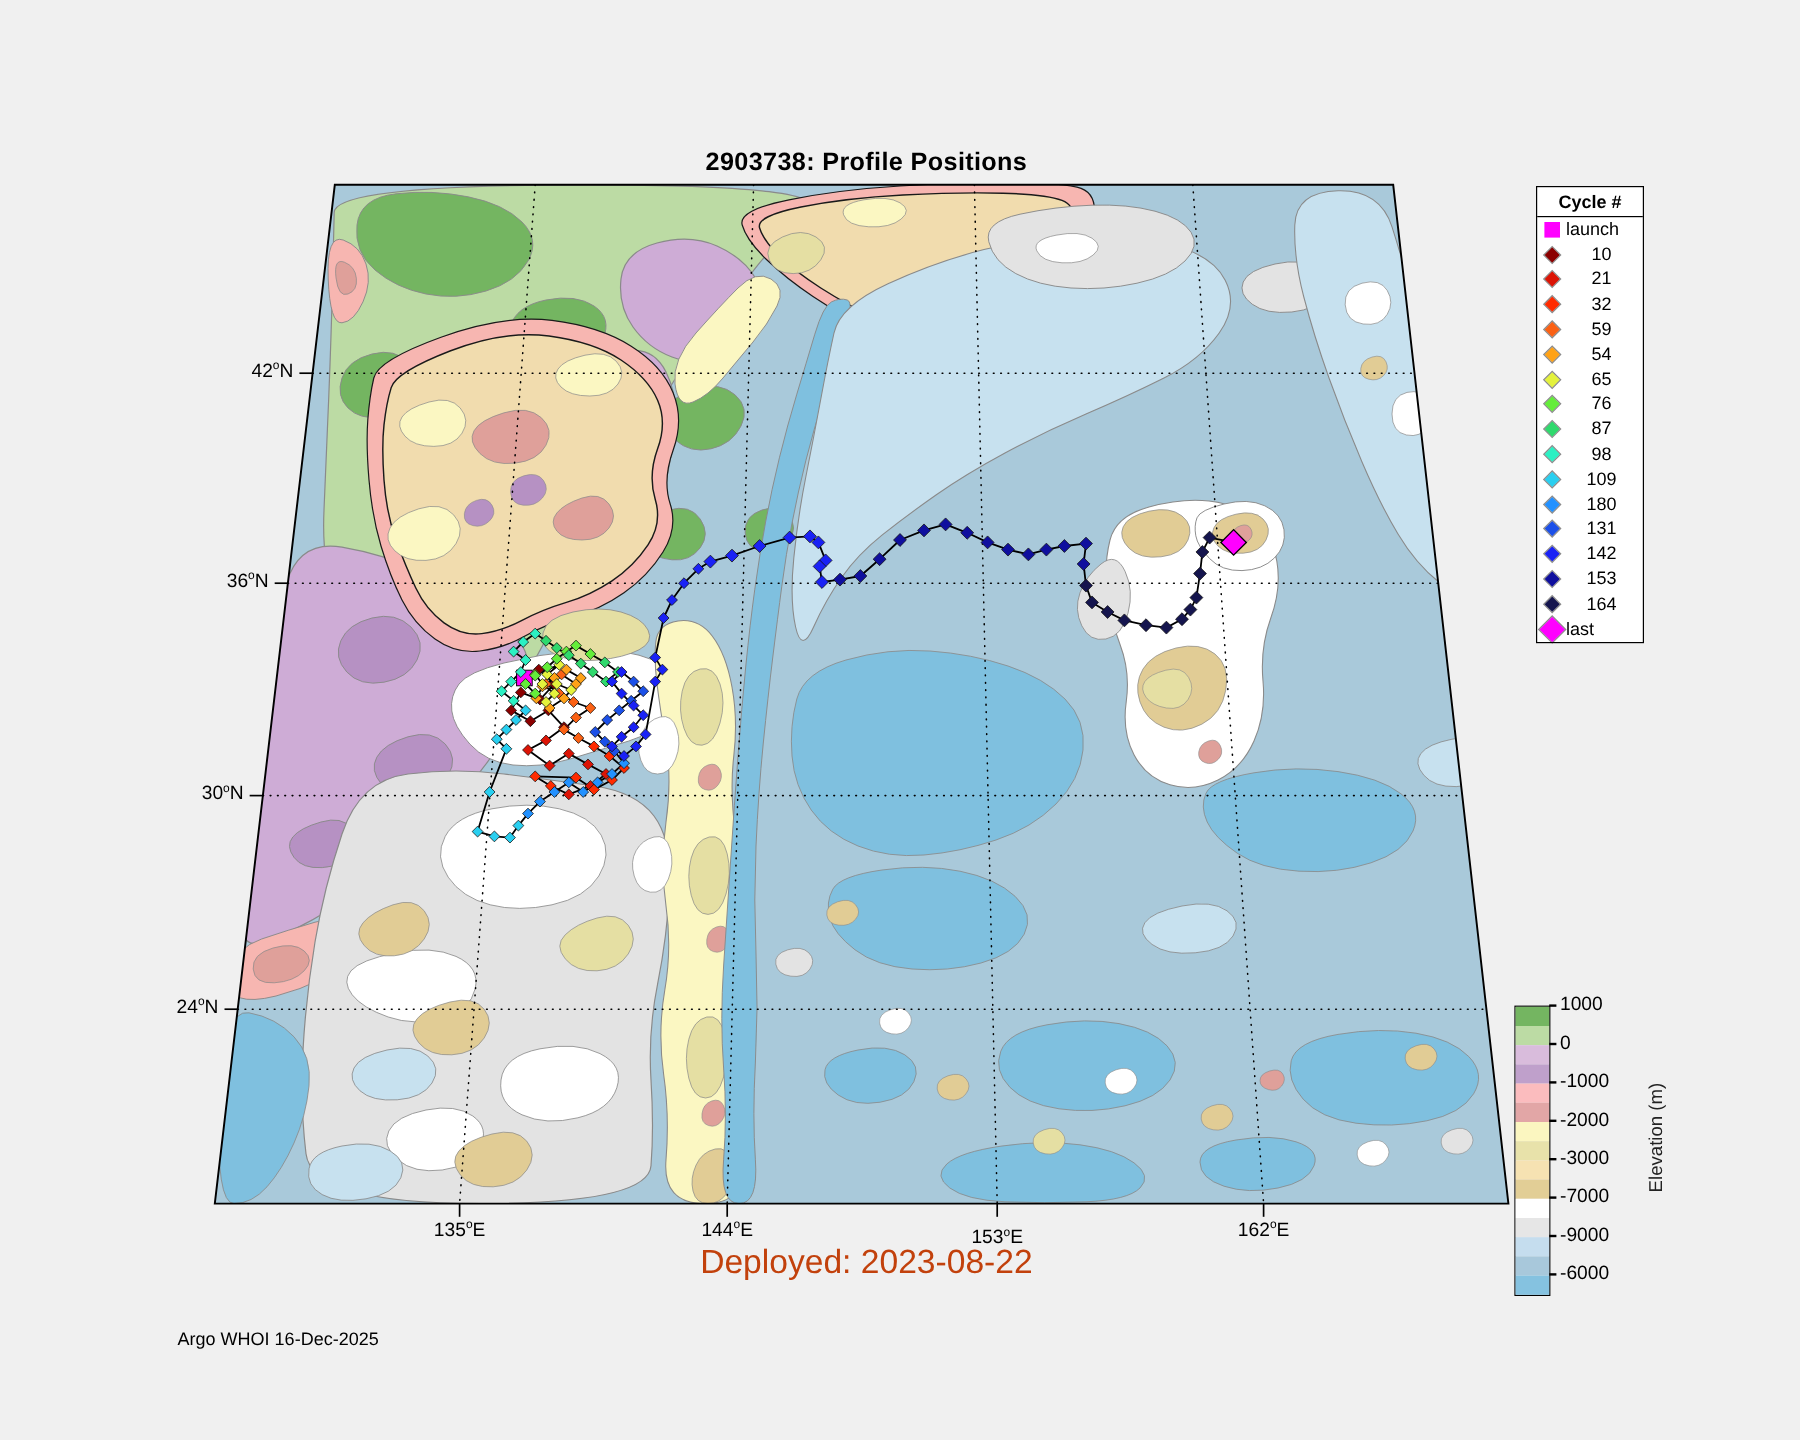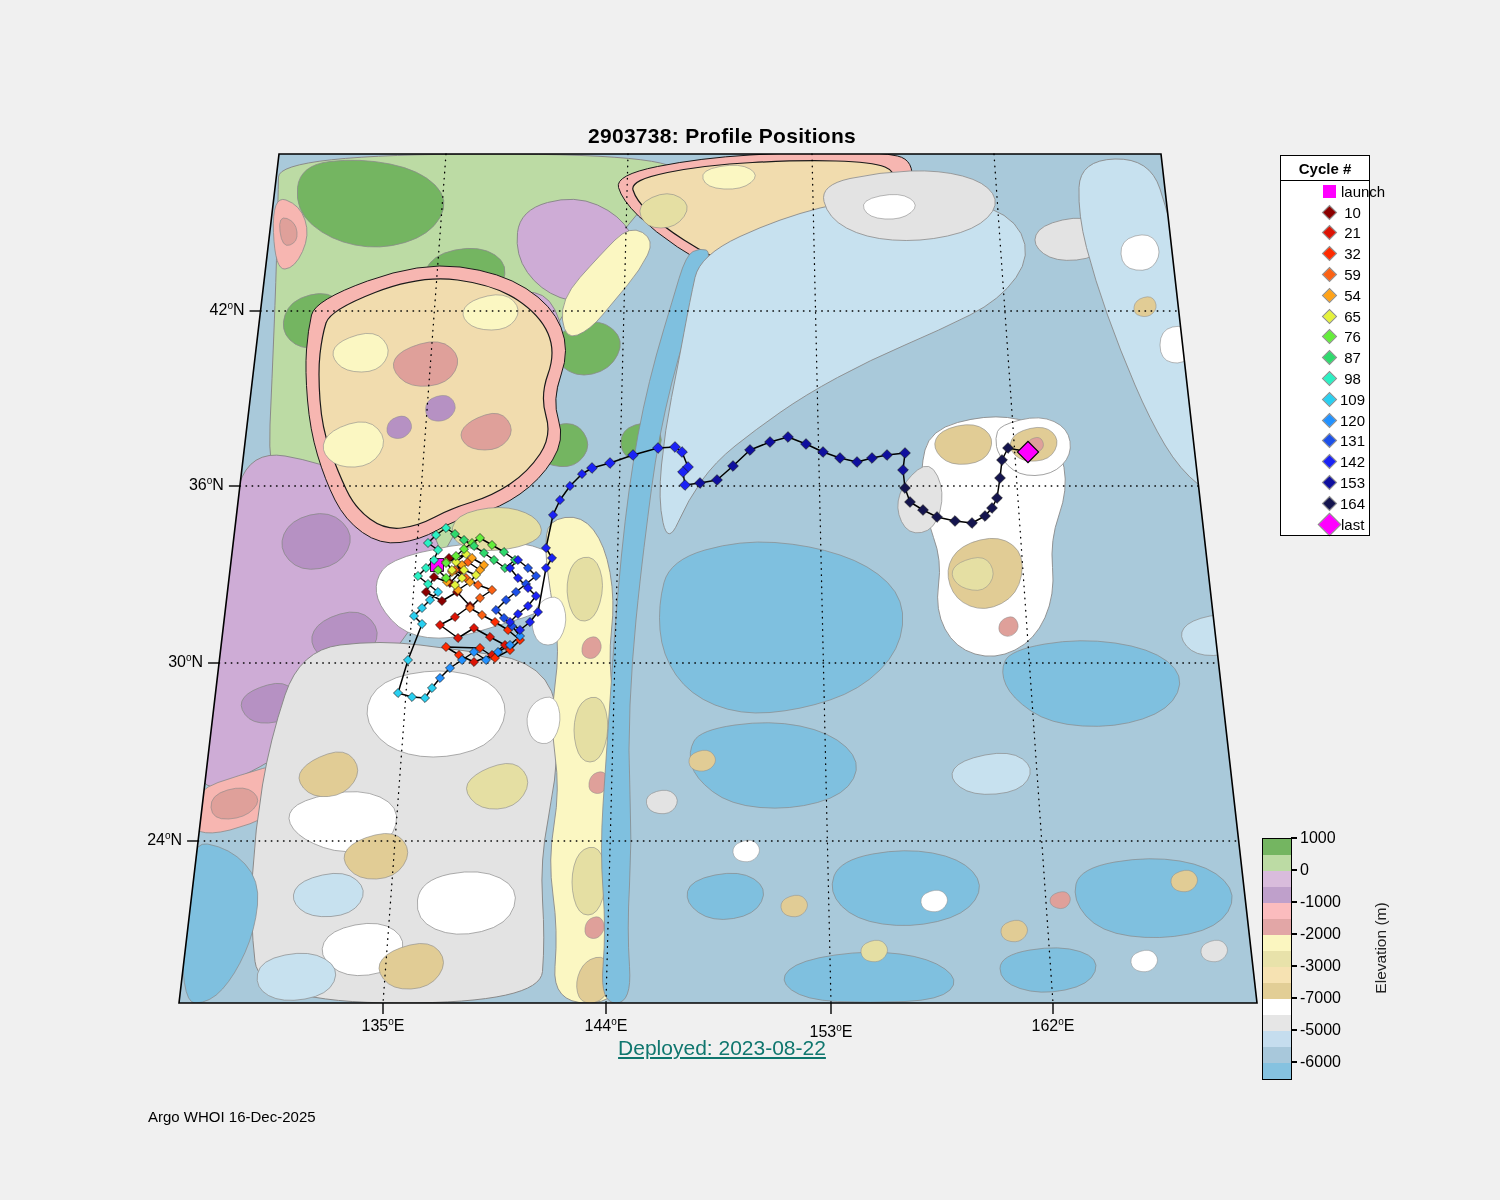--- a/index.html
+++ b/index.html
@@ -1,33 +1,33 @@
 <!DOCTYPE html>
 <html><head>
 <meta charset="utf-8">
 <style>
   html,body{margin:0;padding:0;background:#f0f0f0;}
   .fig{position:relative;width:1432px;height:1200px;background:#f0f0f0;overflow:hidden;
        font-family:"Liberation Sans",sans-serif;color:#000;}
   .title{position:absolute;left:322px;top:124px;width:800px;text-align:center;
          font-size:21px;font-weight:bold;letter-spacing:.3px;}
   .subtitle{position:absolute;left:372px;top:1036px;width:700px;text-align:center;
-            font-size:21px;color:#0f766e;text-decoration:underline;}
+            font-size:28px;color:#c2410c;}
   .attribution{position:absolute;left:148px;top:1108px;font-size:15px;}
   svg{position:absolute;left:0;top:0;}
   
   .latlab{position:absolute;width:70px;text-align:right;font-size:16px;line-height:16px;}
   .lonlab{position:absolute;width:80px;text-align:center;font-size:16px;line-height:16px;}
   sup{font-size:10px;vertical-align:super;line-height:0;}
   
   .legend{position:absolute;left:1280px;top:155px;width:90px;background:#fff;
           border:1.5px solid #000;box-sizing:border-box;}
   .legend-title{font-size:15px;font-weight:bold;text-align:center;padding:4px 0 3px 0;
                 border-bottom:1.5px solid #000;}
-  .lrow{display:flex;align-items:center;height:20.8px;padding:0 3px;margin-left:36px;}
+  .lrow{display:flex;align-items:center;height:20.8px;padding:0 3px;}
   .lmark{width:19px;display:flex;justify-content:center;align-items:center;flex:none;}
   .llab{flex:1;font-size:15px;text-align:center;}
   .llab.left{text-align:left;padding-left:2px;}
   .m-sq{width:13px;height:13px;}
   .m-dia{width:9px;height:9px;transform:rotate(45deg);}
   .m-dia-lg{width:15px;height:15px;transform:rotate(45deg);}
   
   .cbar{position:absolute;left:1262px;top:838px;width:28px;height:240px;
         border:1px solid #000;box-sizing:content-box;}
   .cseg{width:28px;height:16px;}
@@ -404,21 +404,21 @@
         <div class="lrow">
           <span class="lmark">
             <span class="m-dia" style="background: rgb(41, 207, 240); outline: rgba(0, 0, 0, 0.45) solid 0.5px;"></span>
           </span>
           <span class="llab">109</span>
         </div>
         <div class="lrow">
           <span class="lmark">
             <span class="m-dia" style="background: rgb(34, 145, 255); outline: rgba(0, 0, 0, 0.45) solid 0.5px;"></span>
           </span>
-          <span class="llab">120</span>
+          <span class="llab">180</span>
         </div>
         <div class="lrow">
           <span class="lmark">
             <span class="m-dia" style="background: rgb(28, 80, 232); outline: rgba(0, 0, 0, 0.45) solid 0.5px;"></span>
           </span>
           <span class="llab">131</span>
         </div>
         <div class="lrow">
           <span class="lmark">
             <span class="m-dia" style="background: rgb(26, 34, 245); outline: rgba(0, 0, 0, 0.45) solid 0.5px;"></span>
@@ -470,21 +470,21 @@
       <div class="clab" style="top: 862px;">0</div>
       <div class="ctick" style="top: 901.25px;"></div>
       <div class="clab" style="top: 894px;">-1000</div>
       <div class="ctick" style="top: 933.25px;"></div>
       <div class="clab" style="top: 926px;">-2000</div>
       <div class="ctick" style="top: 965.25px;"></div>
       <div class="clab" style="top: 958px;">-3000</div>
       <div class="ctick" style="top: 997.25px;"></div>
       <div class="clab" style="top: 990px;">-7000</div>
       <div class="ctick" style="top: 1029.25px;"></div>
-      <div class="clab" style="top: 1022px;">-5000</div>
+      <div class="clab" style="top: 1022px;">-9000</div>
       <div class="ctick" style="top: 1061.25px;"></div>
       <div class="clab" style="top: 1054px;">-6000</div>
     </div>
   <div class="cbar-label">Elevation (m)</div>
 
   <div class="subtitle">Deployed: 2023-08-22</div>
   <div class="attribution">Argo WHOI 16-Dec-2025</div>
 </div>
 
 </body></html>

